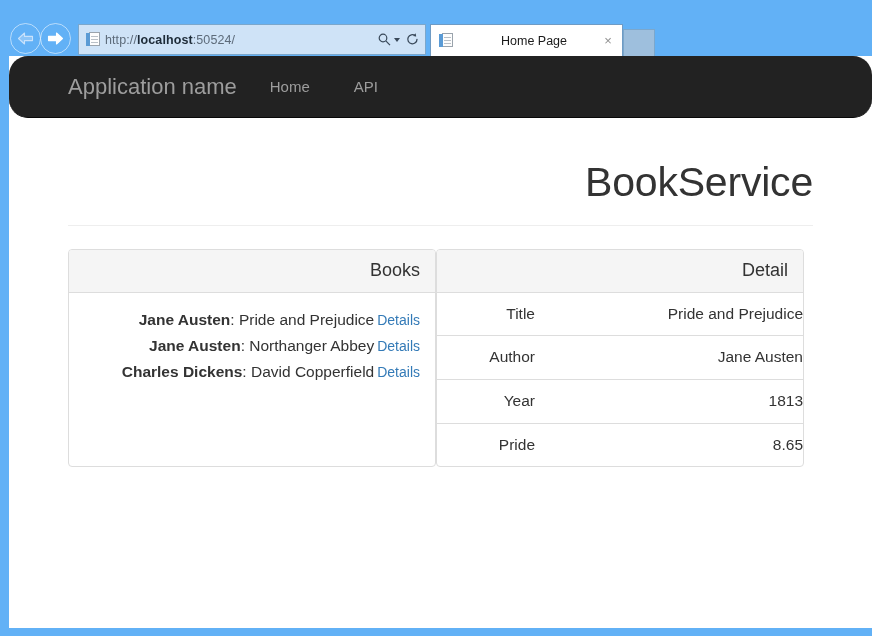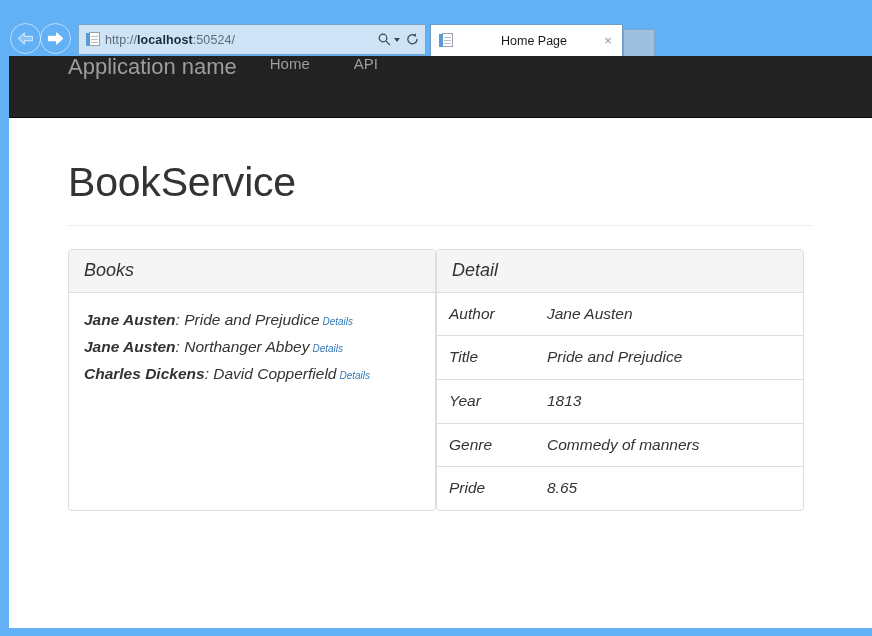--- a/index.html
+++ b/index.html
@@ -152,21 +152,22 @@
     background: #ffffff;
     overflow: hidden;
   }
 
   
   #site-navbar {
     width: 863px; height: 62px;
     background: #222222;
     border-bottom: 1px solid #080808;
     display: flex;
-    align-items: flex-start;
+    align-items: center;
+    border-radius: 19px;
   }
   #navbar-brand {
     margin-left: 59px;
     font-size: 22px;
     color: #9d9d9d;
     line-height: 1;
   }
   #navbar-links {
     display: flex;
     align-items: center;
@@ -177,20 +178,21 @@
     font-size: 15px;
     color: #9d9d9d;
     line-height: 1;
   }
 
   
   #page-container {
     position: relative;
     width: 863px;
     padding: 0 59px;
+    text-align: right;
   }
 
   #page-title {
     margin-top: 42px;
     font-size: 41px;
     font-weight: normal;
     color: #333333;
     line-height: 1.1;
     letter-spacing: -0.2px;
   }
@@ -198,21 +200,20 @@
   #title-rule {
     margin-top: 20px;
     border: none;
     border-top: 1px solid #eeeeee;
   }
 
   
   #panels-row {
     display: flex;
     margin-top: 23px;
-    font-style: italic;
   }
 
   .panel {
     background: #ffffff;
     border: 1px solid #dddddd;
     border-radius: 4px;
     overflow: hidden;
   }
   #books-panel { width: 368px; }
   #detail-panel { width: 368px; }
@@ -233,21 +234,21 @@
   
   #books-list { list-style: none; }
   .book-item {
     font-size: 15.5px;
     color: #333333;
     line-height: 25px;
   }
   .book-author { font-weight: bold; }
   .book-details-link {
     color: #337ab7;
-    font-size: 10px;
+    font-size: 14px;
     text-decoration: none;
     margin-left: 3px;
   }
 
   
   #detail-table {
     width: 100%;
     border-collapse: collapse;
   }
   #detail-table tr { border-bottom: 1px solid #dddddd; }
@@ -350,34 +351,30 @@
           </div>
         </div>
 
         <div class="panel" id="detail-panel">
           <div class="panel-heading">
             <span class="panel-title">Detail</span>
           </div>
           <table id="detail-table">
             <tbody>
               <tr>
+                <td class="detail-label">Title</td>
+                <td class="detail-value">Pride and Prejudice</td>
+              </tr>
+              <tr>
                 <td class="detail-label">Author</td>
                 <td class="detail-value">Jane Austen</td>
               </tr>
               <tr>
-                <td class="detail-label">Title</td>
-                <td class="detail-value">Pride and Prejudice</td>
-              </tr>
-              <tr>
                 <td class="detail-label">Year</td>
                 <td class="detail-value">1813</td>
-              </tr>
-              <tr>
-                <td class="detail-label">Genre</td>
-                <td class="detail-value">Commedy of manners</td>
               </tr>
               <tr>
                 <td class="detail-label">Pride</td>
                 <td class="detail-value">8.65</td>
               </tr>
             </tbody>
           </table>
         </div>
 
       </div>

